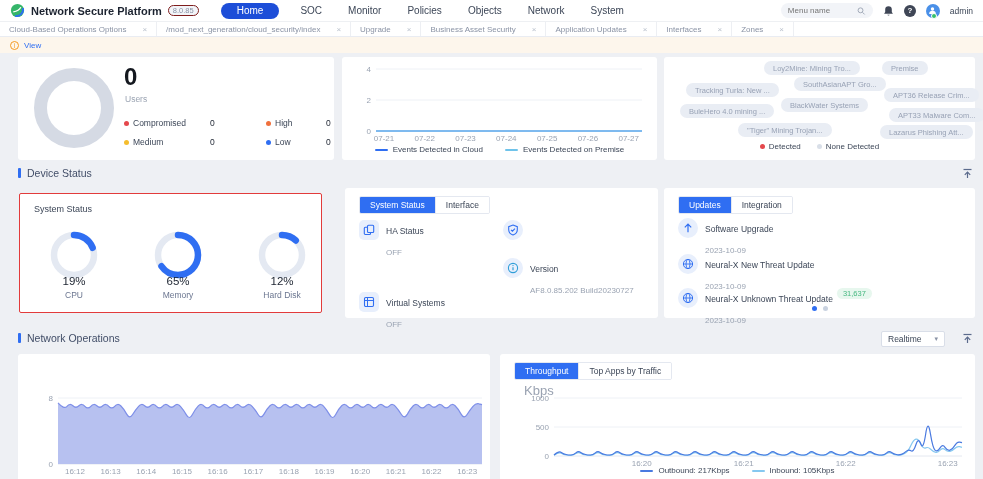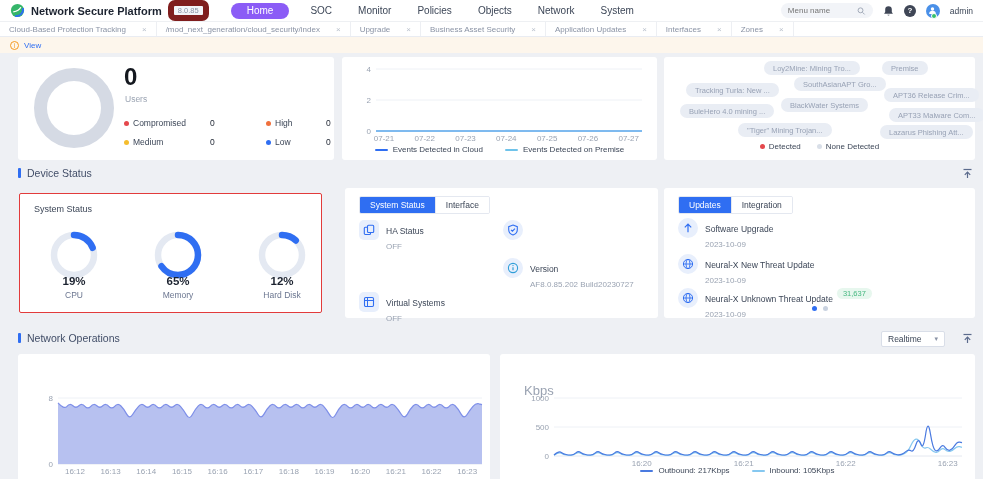--- a/index.html
+++ b/index.html
@@ -3,24 +3,24 @@
 <meta charset="utf-8">
 <style>
 *{box-sizing:border-box;margin:0;padding:0}
 html,body{width:983px;height:479px}
 body{position:relative;background:#eef0f4;font-family:"Liberation Sans",sans-serif;overflow:hidden;color:#3c4657}
 svg text{font-family:"Liberation Sans",sans-serif}
 .card{position:absolute;background:#fff;border-radius:3px}
 
 .topnav{position:absolute;top:0;left:0;right:0;height:22px;background:#fff;display:flex;align-items:center;padding:0 10px;border-bottom:1px solid #eef0f3;z-index:5}
 .brand{font-size:11px;font-weight:bold;color:#1c2330;margin-left:6px;white-space:nowrap}
-.ver{font-size:7.5px;color:#8a93a5;background:#f2f4f8;border:6px solid #7f1d1d;border-radius:7px;padding:0 4px;margin-left:6px}
+.ver{font-size:7.5px;color:#8a93a5;background:#f2f4f8;border:1px solid #7f1d1d;border-radius:7px;padding:0 4px;margin-left:6px}
 .menu{display:flex;align-items:center;margin-left:14px}
 .mitem{font-size:10px;color:#3c4657;padding:0 13px;cursor:pointer;white-space:nowrap}
-.mitem.pill{background:#8b5cf6;color:#fff;border-radius:9px;padding:2.5px 16px;margin:0 8px}
+.mitem.pill{background:#1d4ed8;color:#fff;border-radius:9px;padding:2.5px 16px;margin:0 8px}
 .nav-right{margin-left:auto;display:flex;align-items:center;gap:10px}
 .search{display:flex;align-items:center;background:#f2f4f8;border-radius:9px;height:15px;width:92px;padding:0 7px;gap:4px}
 .search input{border:0;background:transparent;outline:0;font-size:8px;width:100%;color:#3c4657;font-family:inherit}
 .help{width:12px;height:12px;border-radius:50%;background:#3f4656;color:#fff;font-size:8px;font-weight:bold;display:flex;align-items:center;justify-content:center}
 .avatar{position:relative;width:14px;height:14px;border-radius:50%;background:#4a90e8;display:flex;align-items:center;justify-content:center}
 .avatar:after{content:"";position:absolute;bottom:-1px;left:5px;width:4px;height:4px;border-radius:50%;background:#35c06a;border:1px solid #fff}
 .uname{font-size:8.5px;color:#3c4657}
 
 .tabbar{position:absolute;top:22px;left:0;right:0;height:15px;background:#fff;display:flex;align-items:center;font-size:8px;color:#8a93a5;border-bottom:1px solid #e9ecf2;overflow:hidden}
 .wtab{display:flex;align-items:center;height:100%;padding:0 9px;border-right:1px solid #edeff3;gap:16px;white-space:nowrap;cursor:pointer}
@@ -47,29 +47,29 @@
 .lval{color:#1c2330}
 .dot{width:5px;height:5px;border-radius:50%;flex:0 0 auto}
 
 .pilltag{position:absolute;background:#e9edf4;color:#98a2b5;font-size:7.5px;padding:2.5px 9px;border-radius:10px;white-space:nowrap;cursor:pointer}
 .tlegend{position:absolute;left:0;right:0;top:85px;display:flex;justify-content:center;gap:16px;font-size:8px;color:#3c4657}
 
 .redpanel{position:absolute;background:#fff;border:1.5px solid #e23b3b;border-radius:2px}
 .paneltitle{position:absolute;left:14px;top:10px;font-size:9px;color:#3c4657}
 .gauge{position:absolute;width:54px;text-align:center}
 .gring{position:relative;width:54px;height:54px}
-.gpct{position:absolute;inset:0;display:flex;align-items:center;justify-content:center;font-size:11.5px;font-weight:bold;color:#1c2330}
+.gpct{position:absolute;inset:0;display:flex;align-items:center;justify-content:center;font-size:11.5px;font-weight:normal;color:#1c2330}
 .glabel{font-size:8.5px;color:#6b7690;margin-top:8px}
 
 .sitem{position:absolute;display:flex;gap:7px;align-items:flex-start}
 .sicon{width:20px;height:20px;border-radius:5px;background:#e8effc;display:flex;align-items:center;justify-content:center;flex:0 0 auto}
 .sicon.round{border-radius:50%}
 .sicon.green{background:#e4f5ec}
 .stitle{font-size:8.5px;color:#3c4657;line-height:10px;white-space:nowrap}
-.sval{font-size:8px;color:#9aa3b2;line-height:10px;margin-top:4px;white-space:nowrap}
+.sval{font-size:8px;color:#9aa3b2;line-height:10px;margin-top:10px;white-space:nowrap}
 .gbadge{display:inline-block;background:#e7f7ee;color:#47b881;font-size:7.5px;border-radius:7px;padding:0.5px 6px;margin-left:4px;vertical-align:top}
 .pgdots{position:absolute;left:50%;top:118px;transform:translateX(-50%);display:flex;gap:6px}
 .pgdot{width:5px;height:5px;border-radius:50%;background:#c9d2e0;cursor:pointer}
 .pgdot.active{background:#2f6ef2}
 
 .chlegend{position:absolute;left:0;right:0;display:flex;justify-content:center;gap:22px;font-size:8px;color:#3c4657}
 .leg{display:flex;align-items:center;gap:5px;cursor:pointer}
 .dash{width:13px;height:2px;border-radius:1px}
 .unit{position:absolute;font-size:13px;color:#9aa3b2}
 
@@ -118,21 +118,21 @@
           <circle cx="5" cy="3.4" r="1.9" fill="#fff"></circle>
           <path d="M1.3 9a3.7 3.7 0 0 1 7.4 0z" fill="#fff"></path>
         </svg>
     </span>
     <span class="uname">admin</span>
   </div>
 </header>
 
 <div class="tabbar">
   <span class="wtab">
-      <span>Cloud-Based Protection Tracking</span>
+      <span>Cloud-Based Operations Options</span>
       <span class="x">×</span>
     </span>
   <span class="wtab">
       <span>/mod_next_generation/cloud_security/index</span>
       <span class="x">×</span>
     </span>
   <span class="wtab">
       <span>Upgrade</span>
       <span class="x">×</span>
     </span>
@@ -395,20 +395,24 @@
       <text x="342.1963636363636" y="88" text-anchor="middle" fill="#9aa3b2" font-size="8">16:20</text>
       <text x="377.85090909090906" y="88" text-anchor="middle" fill="#9aa3b2" font-size="8">16:21</text>
       <text x="413.5054545454546" y="88" text-anchor="middle" fill="#9aa3b2" font-size="8">16:22</text>
       <text x="449.15999999999997" y="88" text-anchor="middle" fill="#9aa3b2" font-size="8">16:23</text>
       <path d="M40.0,16.9 Q46.0,23.6 49.0,20.3 Q51.9,16.9 54.9,19.8 Q57.9,22.7 60.9,19.8 Q63.9,16.9 66.9,20.3 Q69.9,23.6 72.8,20.3 Q75.8,16.9 78.8,19.8 Q81.8,22.7 84.8,19.8 Q87.8,16.9 90.8,20.3 Q93.7,23.6 96.7,20.3 Q99.7,16.9 102.7,19.8 Q105.7,22.7 108.7,28.1 Q111.7,33.4 114.6,28.5 Q117.6,23.6 120.6,20.3 Q123.6,16.9 126.6,19.8 Q129.6,22.7 132.6,19.8 Q135.5,16.9 138.5,20.3 Q141.5,23.6 144.5,20.3 Q147.5,16.9 150.5,19.8 Q153.5,22.7 156.5,19.8 Q159.4,16.9 162.4,20.3 Q165.4,23.6 168.4,28.9 Q171.4,34.3 174.4,28.5 Q177.4,22.7 180.3,19.8 Q183.3,16.9 186.3,20.3 Q189.3,23.6 192.3,20.3 Q195.3,16.9 198.3,19.8 Q201.2,22.7 204.2,19.8 Q207.2,16.9 210.2,20.3 Q213.2,23.6 216.2,20.3 Q219.2,16.9 222.1,19.8 Q225.1,22.7 228.1,19.8 Q231.1,16.9 234.1,20.3 Q237.1,23.6 240.1,28.5 Q243.0,33.4 246.0,28.1 Q249.0,22.7 252.0,19.8 Q255.0,16.9 258.0,20.3 Q261.0,23.6 263.9,20.3 Q266.9,16.9 269.9,19.8 Q272.9,22.7 275.9,19.8 Q278.9,16.9 281.9,20.3 Q284.8,23.6 287.8,20.3 Q290.8,16.9 293.8,19.8 Q296.8,22.7 299.8,19.8 Q302.8,16.9 305.7,20.3 Q308.7,23.6 311.7,28.9 Q314.7,34.3 317.7,28.5 Q320.7,22.7 323.7,19.8 Q326.6,16.9 329.6,20.3 Q332.6,23.6 335.6,20.3 Q338.6,16.9 341.6,19.8 Q344.6,22.7 347.5,19.8 Q350.5,16.9 353.5,20.3 Q356.5,23.6 359.5,20.3 Q362.5,16.9 365.5,19.8 Q368.5,22.7 371.4,19.8 Q374.4,16.9 377.4,20.3 Q380.4,23.6 383.4,28.5 Q386.4,33.4 389.4,28.1 Q392.3,22.7 395.3,19.8 Q398.3,16.9 401.3,20.3 Q404.3,23.6 407.3,20.3 Q410.3,16.9 413.2,19.8 Q416.2,22.7 419.2,19.8 Q422.2,16.9 425.2,20.3 Q428.2,23.6 431.2,20.3 Q434.1,16.9 437.1,19.8 Q440.1,22.7 443.1,28.1 Q446.1,33.4 449.1,28.5 Q452.1,23.6 455.0,20.3 Q458.0,16.9 461.0,17.8 L464.0,18.6 L464.0,78 L40,78 Z" fill="#b7c1f0" stroke="none"></path>
       <path d="M40.0,16.9 Q46.0,23.6 49.0,20.3 Q51.9,16.9 54.9,19.8 Q57.9,22.7 60.9,19.8 Q63.9,16.9 66.9,20.3 Q69.9,23.6 72.8,20.3 Q75.8,16.9 78.8,19.8 Q81.8,22.7 84.8,19.8 Q87.8,16.9 90.8,20.3 Q93.7,23.6 96.7,20.3 Q99.7,16.9 102.7,19.8 Q105.7,22.7 108.7,28.1 Q111.7,33.4 114.6,28.5 Q117.6,23.6 120.6,20.3 Q123.6,16.9 126.6,19.8 Q129.6,22.7 132.6,19.8 Q135.5,16.9 138.5,20.3 Q141.5,23.6 144.5,20.3 Q147.5,16.9 150.5,19.8 Q153.5,22.7 156.5,19.8 Q159.4,16.9 162.4,20.3 Q165.4,23.6 168.4,28.9 Q171.4,34.3 174.4,28.5 Q177.4,22.7 180.3,19.8 Q183.3,16.9 186.3,20.3 Q189.3,23.6 192.3,20.3 Q195.3,16.9 198.3,19.8 Q201.2,22.7 204.2,19.8 Q207.2,16.9 210.2,20.3 Q213.2,23.6 216.2,20.3 Q219.2,16.9 222.1,19.8 Q225.1,22.7 228.1,19.8 Q231.1,16.9 234.1,20.3 Q237.1,23.6 240.1,28.5 Q243.0,33.4 246.0,28.1 Q249.0,22.7 252.0,19.8 Q255.0,16.9 258.0,20.3 Q261.0,23.6 263.9,20.3 Q266.9,16.9 269.9,19.8 Q272.9,22.7 275.9,19.8 Q278.9,16.9 281.9,20.3 Q284.8,23.6 287.8,20.3 Q290.8,16.9 293.8,19.8 Q296.8,22.7 299.8,19.8 Q302.8,16.9 305.7,20.3 Q308.7,23.6 311.7,28.9 Q314.7,34.3 317.7,28.5 Q320.7,22.7 323.7,19.8 Q326.6,16.9 329.6,20.3 Q332.6,23.6 335.6,20.3 Q338.6,16.9 341.6,19.8 Q344.6,22.7 347.5,19.8 Q350.5,16.9 353.5,20.3 Q356.5,23.6 359.5,20.3 Q362.5,16.9 365.5,19.8 Q368.5,22.7 371.4,19.8 Q374.4,16.9 377.4,20.3 Q380.4,23.6 383.4,28.5 Q386.4,33.4 389.4,28.1 Q392.3,22.7 395.3,19.8 Q398.3,16.9 401.3,20.3 Q404.3,23.6 407.3,20.3 Q410.3,16.9 413.2,19.8 Q416.2,22.7 419.2,19.8 Q422.2,16.9 425.2,20.3 Q428.2,23.6 431.2,20.3 Q434.1,16.9 437.1,19.8 Q440.1,22.7 443.1,28.1 Q446.1,33.4 449.1,28.5 Q452.1,23.6 455.0,20.3 Q458.0,16.9 461.0,17.8 L464.0,18.6" fill="none" stroke="#7e8fe8" stroke-width="1.2"></path>
     </svg>
 </div>
 
 <div class="card" style="left:500px;top:354px;width:475px;height:131px">
+  <div class="tg" style="left:14px;top:8px">
+    <span class="t active">Throughput</span>
+    <span class="t">Top Apps by Traffic</span>
+  </div>
   <span class="unit" style="left:24px;top:29px;width:28px;text-align:right">Kbps</span>
   <svg width="470" height="80" style="position:absolute;left:0;top:36px">
       <text x="49" y="69" text-anchor="end" fill="#9aa3b2" font-size="8">0</text>
       <line x1="54" y1="37" x2="462" y2="37" stroke="#eef1f6" stroke-width="1"></line>
       <text x="49" y="40" text-anchor="end" fill="#9aa3b2" font-size="8">500</text>
       <line x1="54" y1="8" x2="462" y2="8" stroke="#eef1f6" stroke-width="1"></line>
       <text x="49" y="11" text-anchor="end" fill="#9aa3b2" font-size="8">1000</text>
       <line x1="54" y1="66" x2="462" y2="66" stroke="#e4e8f0" stroke-width="1"></line>
       <text x="141.72" y="76" text-anchor="middle" fill="#9aa3b2" font-size="8">16:20</text>
       <text x="243.72" y="76" text-anchor="middle" fill="#9aa3b2" font-size="8">16:21</text>

